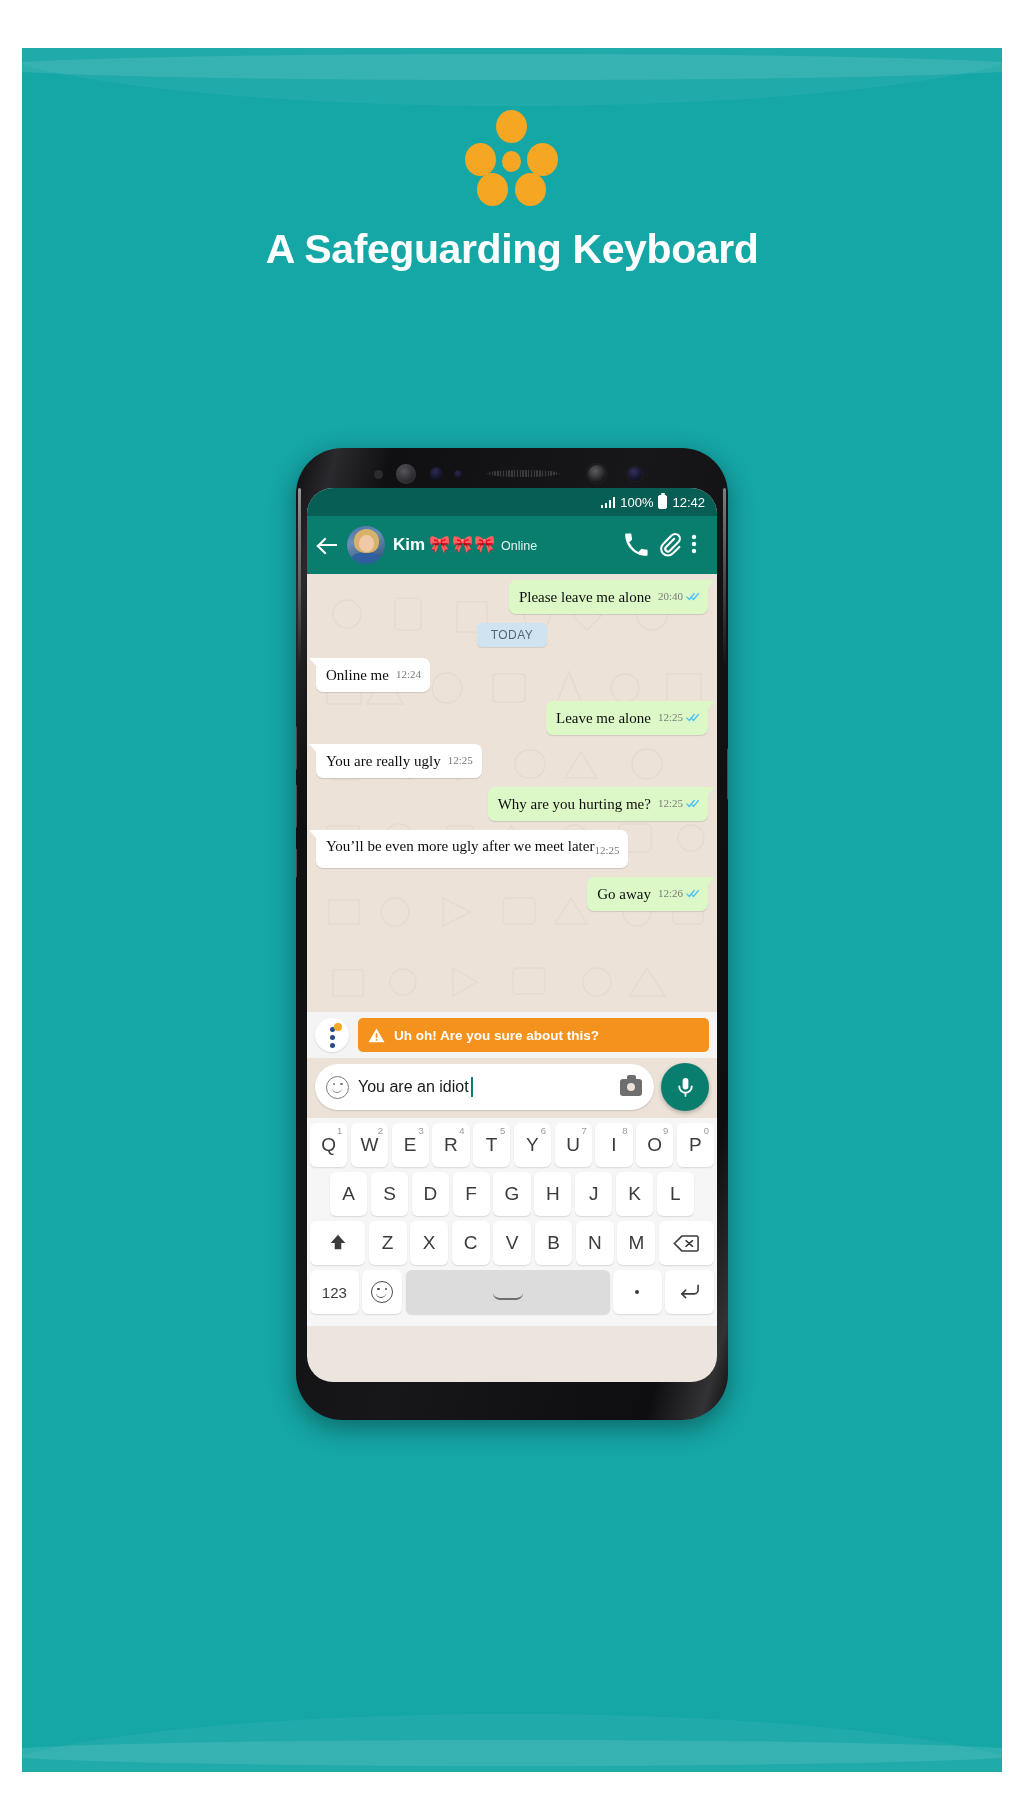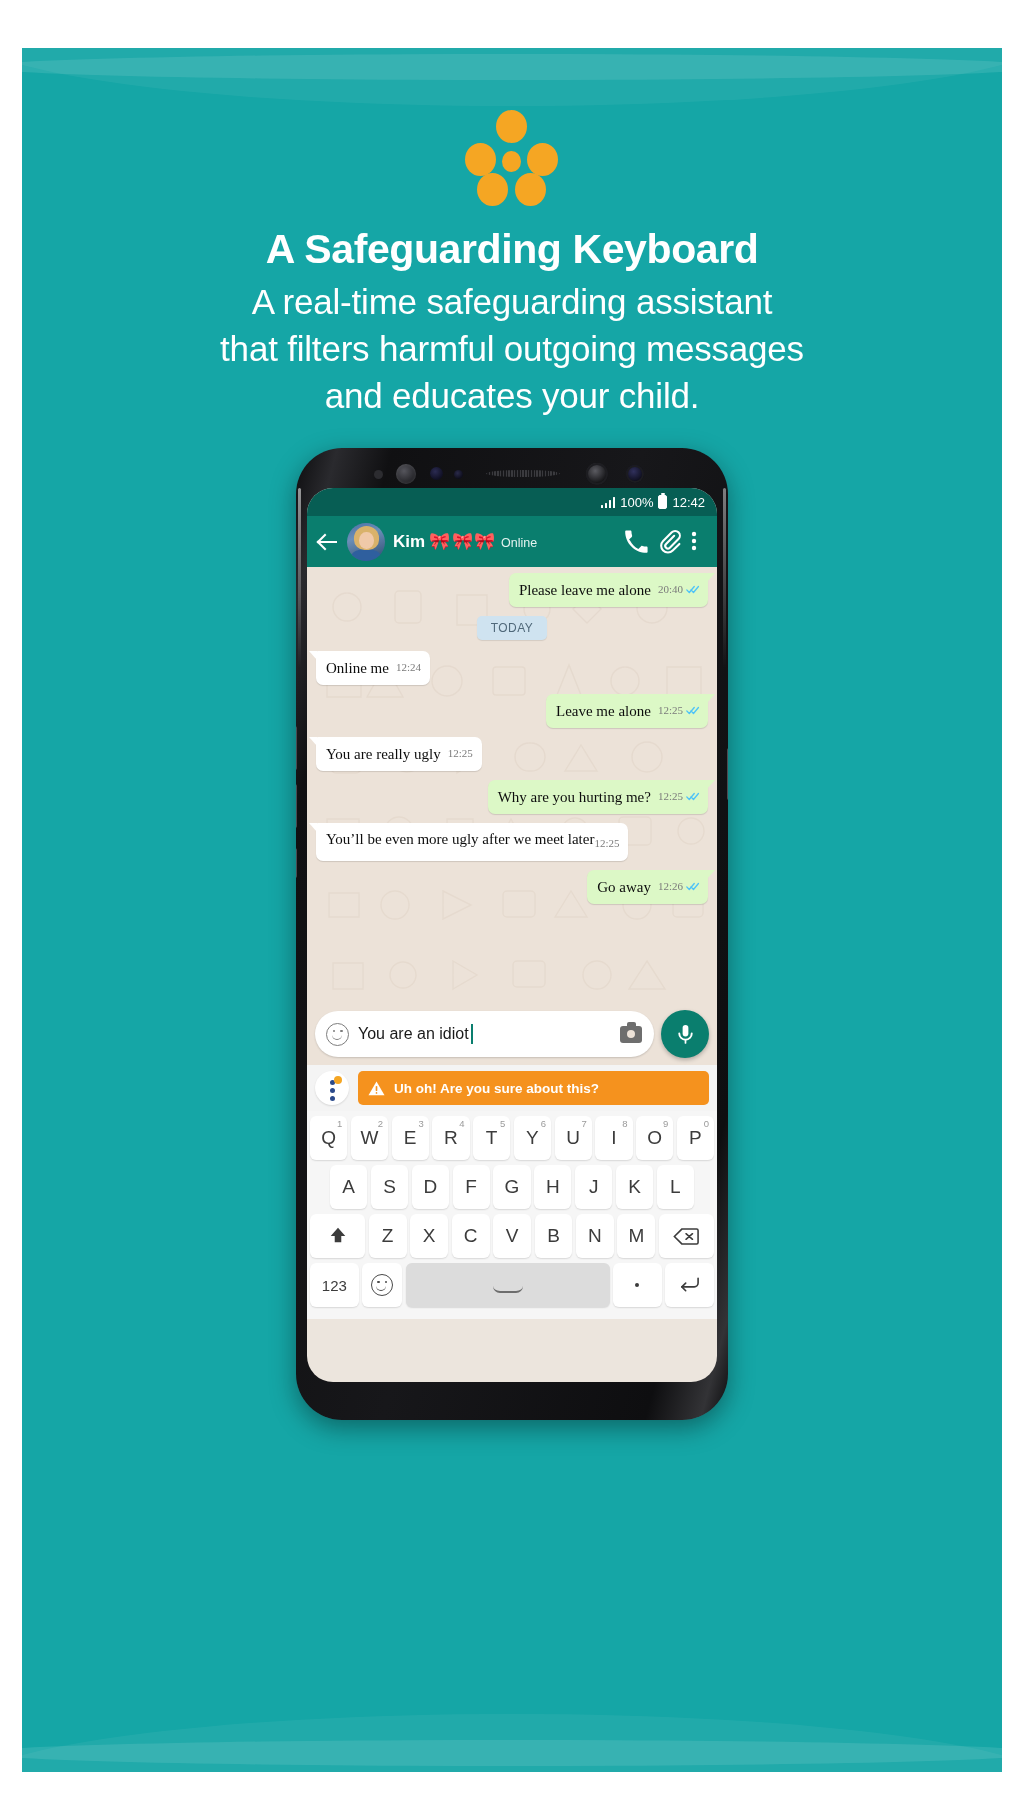--- a/index.html
+++ b/index.html
@@ -161,21 +161,21 @@
     width: 9px; height: 14px; border: 1.5px solid #fff; border-radius: 2px;
     position: relative; background: #fff;
   }
   .batt::after {
     content:''; position:absolute; left:2px; top:-3.5px; width:4px; height:2px;
     background:#fff; border-radius:1px;
   }
 
   
   #chat-header {
-    height: 51px; background: #0A7E6E;
+    height: 58px; background: #0A7E6E;
     display: flex; align-items: center; padding: 0 10px;
     gap: 8px;
   }
   #chat-header .back {
     width: 22px; height: 22px; flex: 0 0 auto;
     position: relative;
   }
   #chat-header .back::before {
     content:''; position:absolute; left:2px; top:10px; width:18px; height:2px; background:#fff;
   }
@@ -384,25 +384,20 @@
     <div id="logo">
       <span class="dot d-top"></span>
       <span class="dot d-left"></span>
       <span class="dot d-right"></span>
       <span class="dot d-bl"></span>
       <span class="dot d-br"></span>
       <span class="dot d-center"></span>
     </div>
 
     <h1 id="headline">A Safeguarding Keyboard</h1>
-    <div id="subheadline">
-      <span class="ln">A real-time safeguarding assistant</span>
-      <span class="ln">that filters harmful outgoing messages</span>
-      <span class="ln">and educates your child.</span>
-    </div>
 
     <div id="phone">
       <span class="glint-l"></span>
       <span class="glint-r"></span>
       <span class="side-btn sb-vol1"></span>
       <span class="side-btn sb-vol2"></span>
       <span class="side-btn sb-bix"></span>
       <span class="side-btn sb-pwr"></span>
 
       <div id="sensors">
@@ -592,61 +587,61 @@
                   <svg viewBox="0 0 18 11" width="14" height="9" fill="none" stroke="#4FC3F7" stroke-width="1.7" stroke-linecap="round" stroke-linejoin="round">
                     <path d="M1 6l3.2 3.4L10.6 1.6"></path>
                       <path d="M6.4 6l3.2 3.4L16 1.6"></path>
                   </svg>
                 </span>
               </span>
             </div>
           </div>
         </div>
 
-        <div id="inputbar">
-          <div id="textfield">
-            <span class="smiley">
-              <i class="e l"></i>
-                <i class="e r"></i>
-                <i class="m"></i>
-            </span>
-            <span id="typed">
-              <span>You are an idiot</span>
-              <span id="caret"></span>
-            </span>
-            <span class="camera-icon"></span>
-          </div>
-          <div id="micbtn">
-            <svg viewBox="0 0 24 24" width="23" height="23" fill="#ffffff">
-              <rect x="9" y="2" width="6" height="12" rx="3"></rect>
-              <path d="M5.5 11a6.5 6.5 0 0013 0" fill="none" stroke="#fff" stroke-width="2" stroke-linecap="round"></path>
-              <rect x="11.1" y="17.5" width="1.8" height="4.2" rx="0.9"></rect>
-            </svg>
-          </div>
-        </div>
-
         <div id="suggestbar">
           <span id="kbd-logo">
             <i class="bd b1"></i>
               <i class="bd b2"></i>
               <i class="bd b3"></i>
               <i class="od"></i>
           </span>
           <span id="warnpill">
             <span class="warn-tri">
               <svg viewBox="0 0 20 18" width="17" height="15">
                 <path d="M10 0.6L19.6 17H0.4z" fill="#ffffff"></path>
                 <rect x="9" y="6" width="2" height="6" rx="1" fill="#F5921E"></rect>
                 <rect x="9" y="13.3" width="2" height="2" rx="1" fill="#F5921E"></rect>
               </svg>
             </span>
             <span>Uh oh! Are you sure about this?</span>
           </span>
         </div>
 
+        <div id="inputbar">
+          <div id="textfield">
+            <span class="smiley">
+              <i class="e l"></i>
+                <i class="e r"></i>
+                <i class="m"></i>
+            </span>
+            <span id="typed">
+              <span>You are an idiot</span>
+              <span id="caret"></span>
+            </span>
+            <span class="camera-icon"></span>
+          </div>
+          <div id="micbtn">
+            <svg viewBox="0 0 24 24" width="23" height="23" fill="#ffffff">
+              <rect x="9" y="2" width="6" height="12" rx="3"></rect>
+              <path d="M5.5 11a6.5 6.5 0 0013 0" fill="none" stroke="#fff" stroke-width="2" stroke-linecap="round"></path>
+              <rect x="11.1" y="17.5" width="1.8" height="4.2" rx="0.9"></rect>
+            </svg>
+          </div>
+        </div>
+
         <div id="keyboard">
           <div class="krow r1">
             <span class="key">
                 <span class="sup">1</span>
                 <span>Q</span>
               </span>
             <span class="key">
                 <span class="sup">2</span>
                 <span>W</span>
               </span>

